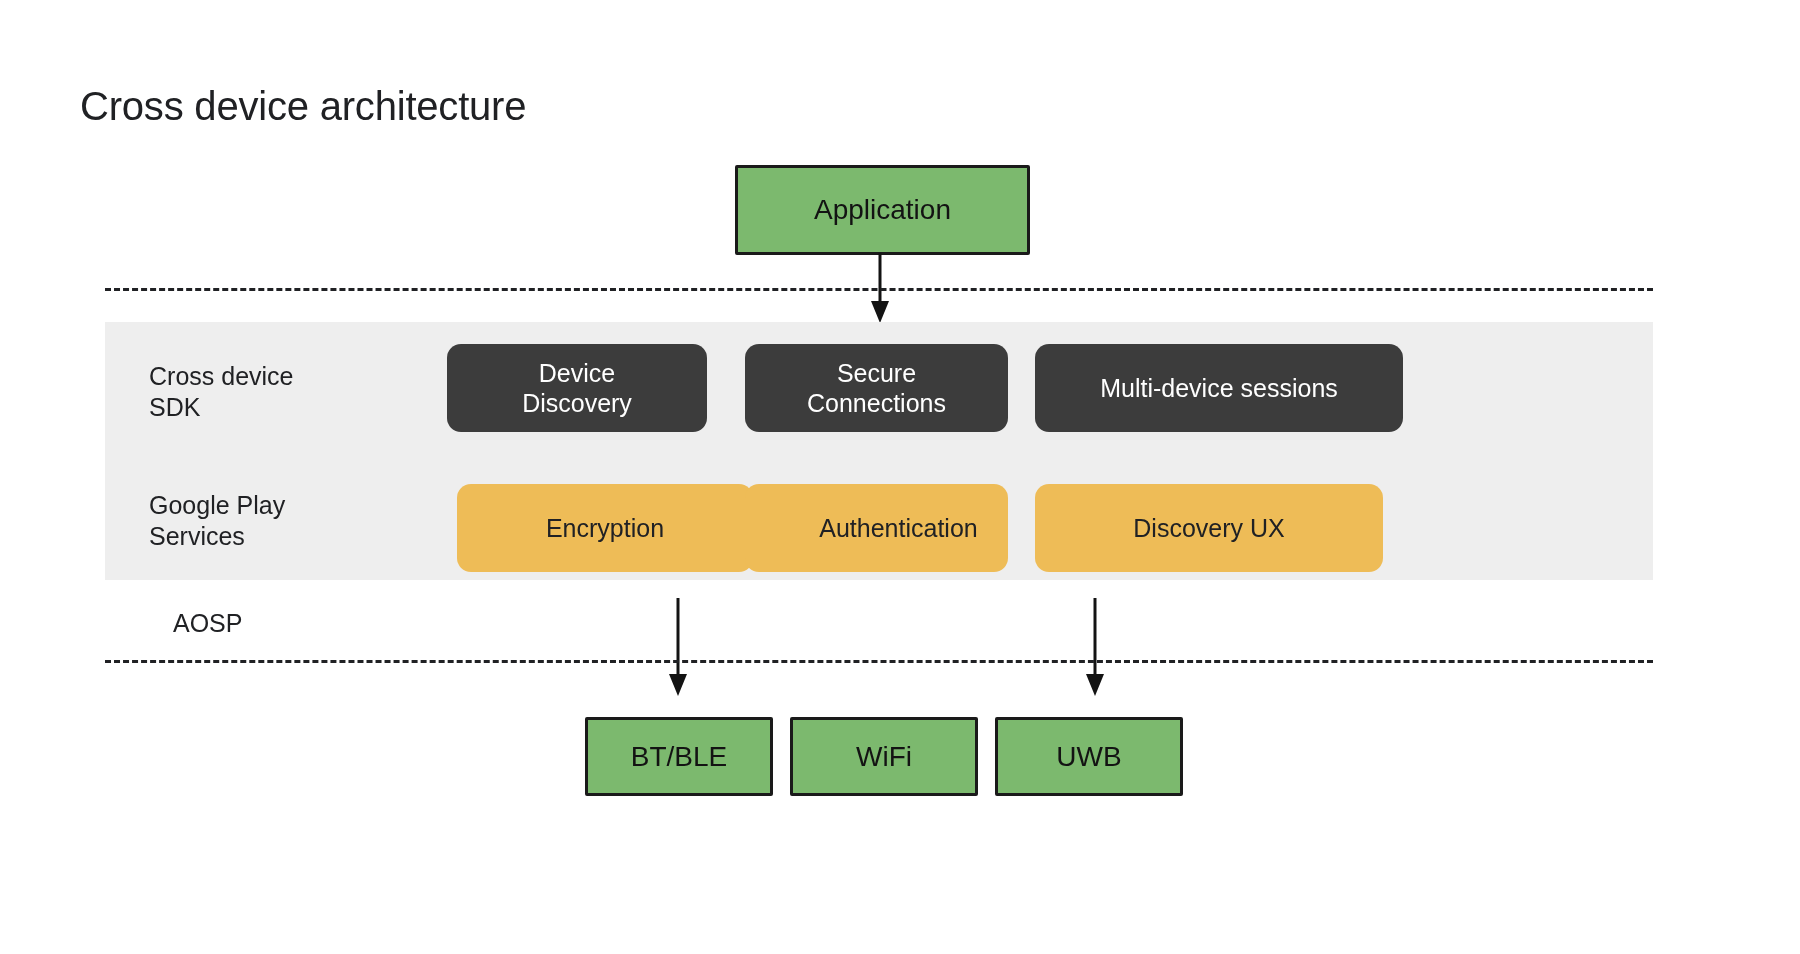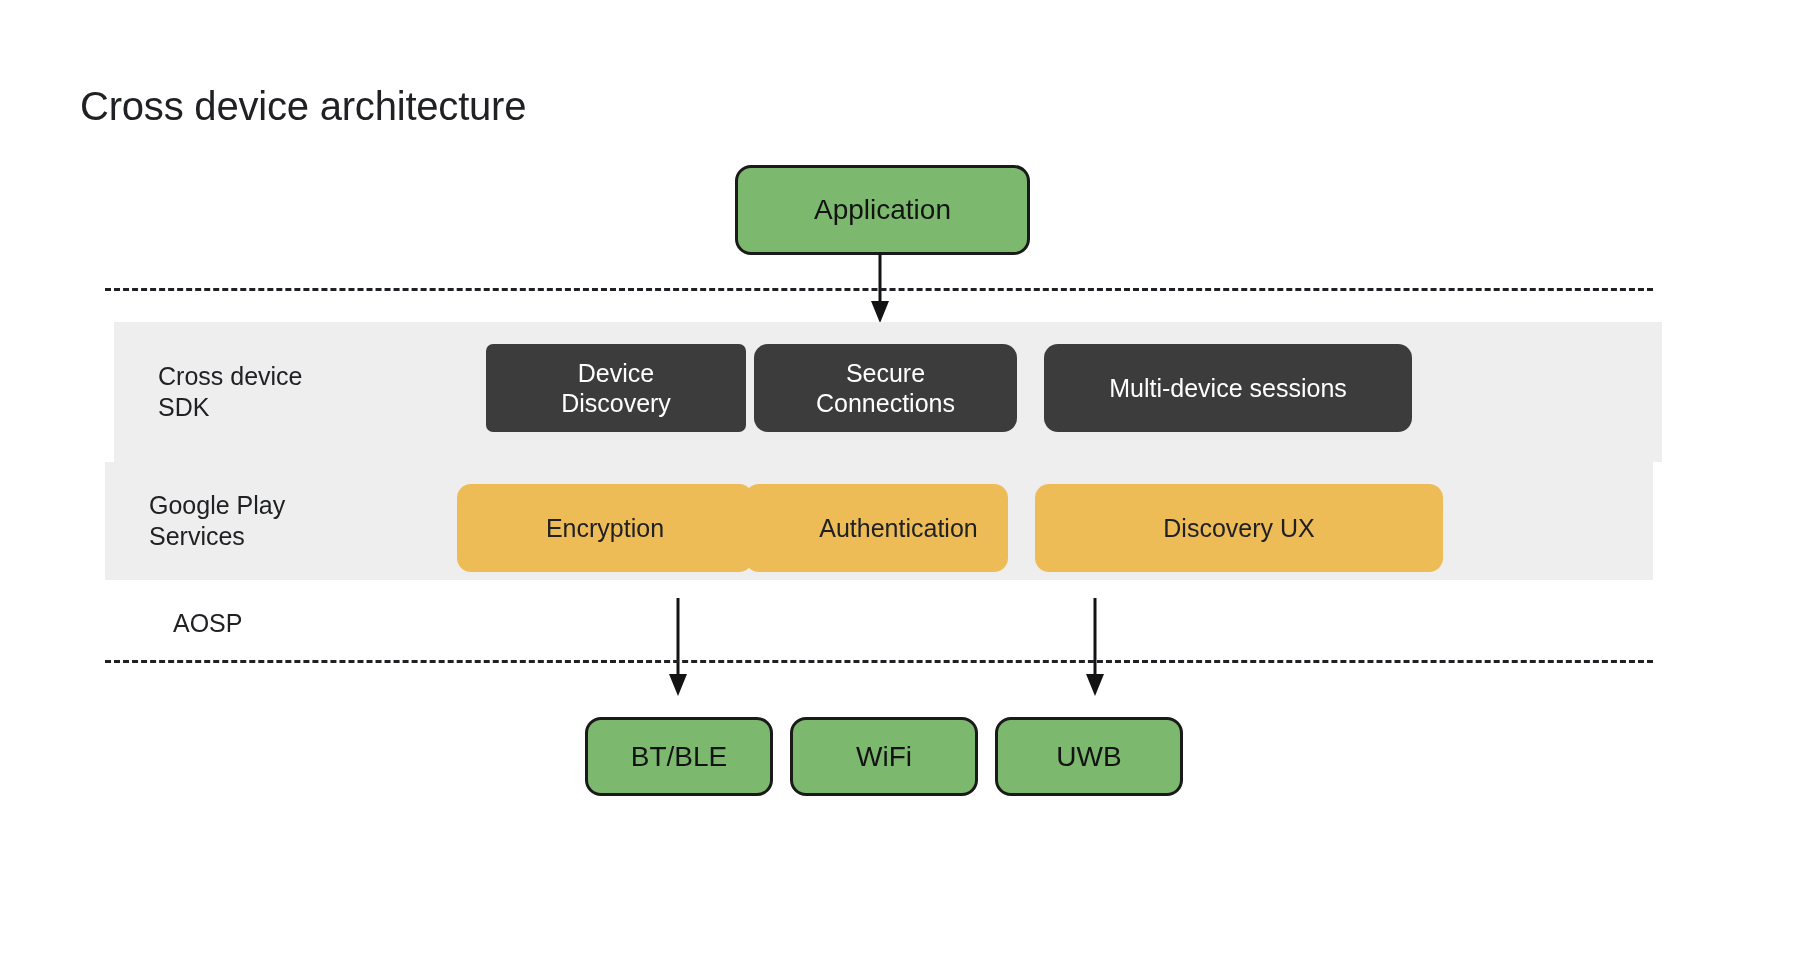--- a/index.html
+++ b/index.html
@@ -44,21 +44,21 @@
   #dashed-rule-top { top: 288px; }
   #dashed-rule-bottom { top: 660px; }
 
   
   .layer-band {
     position: absolute;
     left: 105px;
     width: 1548px;
     background: #eeeeee;
   }
-  #band-sdk { top: 322px; height: 140px; margin-left: 9px; }
+  #band-sdk { top: 322px; height: 140px; }
   #band-gps { top: 462px; height: 118px; }
 
   .band-label {
     position: absolute;
     left: 44px;
     top: 50%;
     transform: translateY(-50%);
     font-size: 25px;
     line-height: 31px;
     color: #202124;
@@ -87,49 +87,49 @@
     height: 88px;
   }
   .chip-amber {
     background: #eebc57;
     color: #202124;
     top: 22px;
     height: 88px;
   }
 
   
-  #chip-device-discovery   { left: 372px; width: 260px; border-radius: 7px; }
+  #chip-device-discovery   { left: 342px; width: 260px; }
   #chip-secure-connections { left: 640px; width: 263px; }
   #chip-multi-device       { left: 930px; width: 368px; }
 
   
   #chip-encryption     { left: 352px; width: 296px; }
   #chip-authentication { left: 640px; width: 263px; padding-left: 44px; }
-  #chip-discovery-ux   { left: 930px; width: 408px; }
+  #chip-discovery-ux   { left: 930px; width: 348px; }
 
   
   #aosp-label {
     position: absolute;
     left: 149px;
     top: 608px;
     font-size: 25px;
     line-height: 31px;
     color: #202124;
     margin-left: 24px;
   }
 
   
   .node-green {
     position: absolute;
     display: flex;
     align-items: center;
     justify-content: center;
     background: #7cb96e;
     border: 3px solid #1a1a1a;
-    border-radius: 16px;
+    border-radius: 2px;
     color: #131313;
     font-size: 28px;
     line-height: 34px;
     font-weight: 400;
     text-align: center;
     box-sizing: border-box;
   }
   #node-application { left: 735px; top: 165px; width: 295px; height: 90px; }
   #node-btble { left: 585px; top: 717px; width: 188px; height: 79px; }
   #node-wifi  { left: 790px; top: 717px; width: 188px; height: 79px; }

